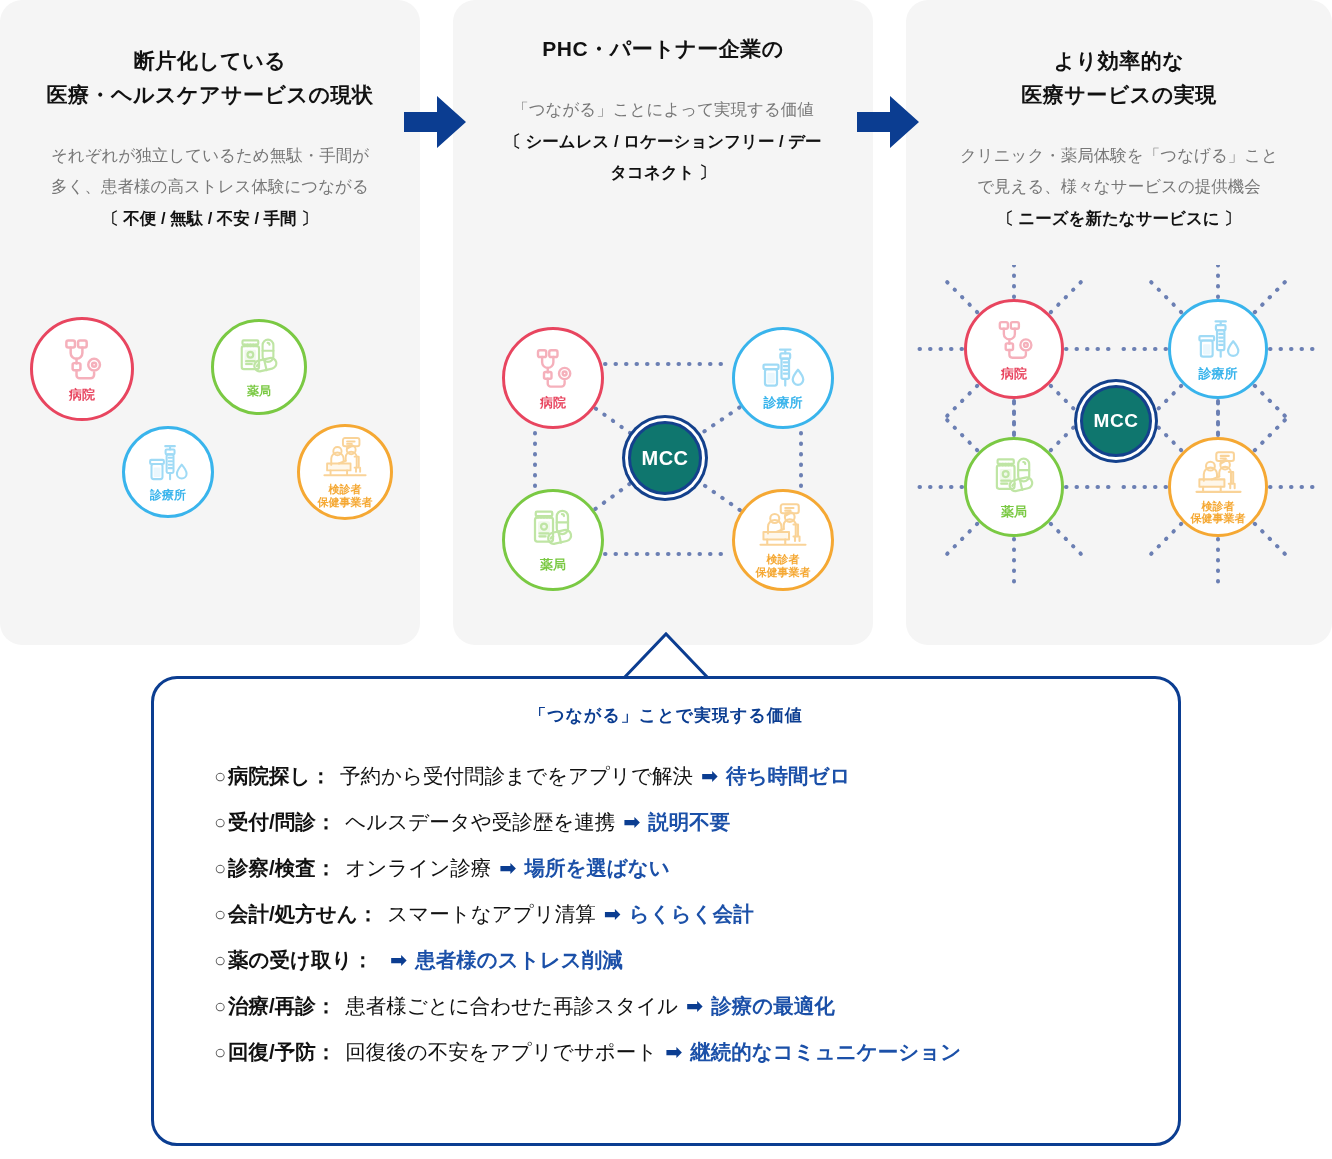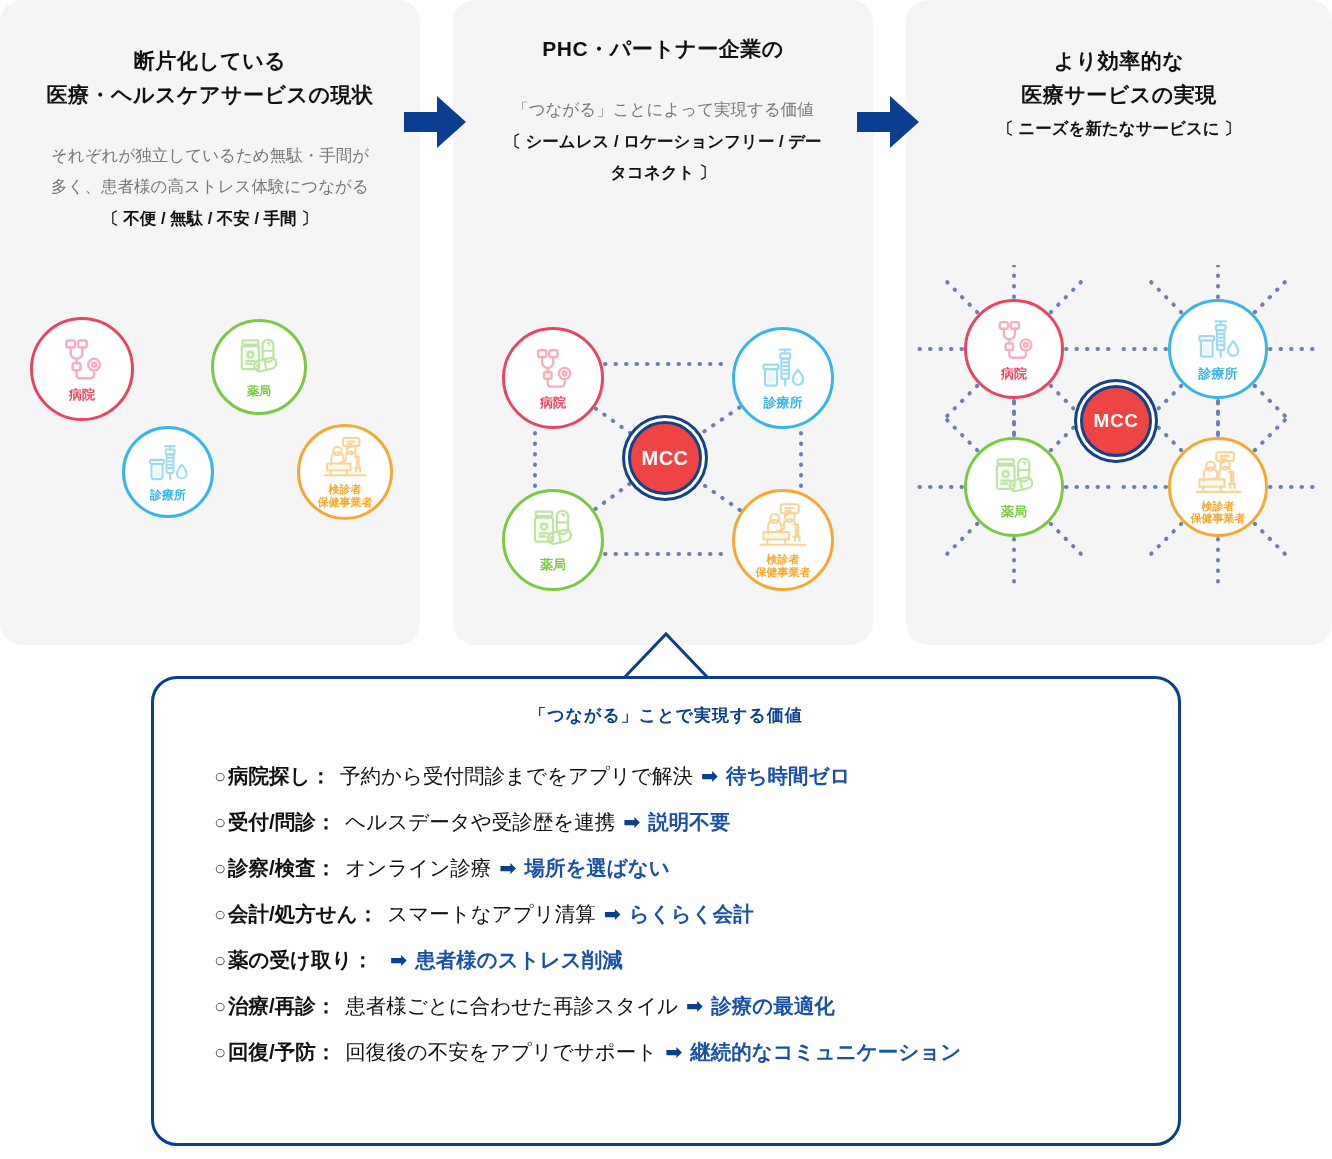--- a/index.html
+++ b/index.html
@@ -54,21 +54,21 @@
   }
   .node-label {
     font-weight: bold; text-align: center;
     line-height: 1.12; white-space: pre-line;
   }
   .node svg { display: block; }
 
   
   .hub {
     position: absolute; border-radius: 50%;
-    background: #ef4444;
+    background: #0f766e;
     border: 3px solid #14418c;
     box-shadow: 0 0 0 3px #ffffff, 0 0 0 6px #14418c;
     display: flex; align-items: center; justify-content: center;
     color: #ffffff; font-weight: bold; letter-spacing: .5px;
   }
 
   
   .valuebox {
     position: absolute; left: 151px; top: 676px;
     width: 1030px; height: 470px;
@@ -123,20 +123,24 @@
       <div class="panel-tags">
         <div>〔 シームレス / ロケーションフリー / デー</div>
         <div>タコネクト 〕</div>
       </div>
     </div>
 
     <div class="panel" id="panel-2">
       <div class="panel-title">
         <div>より効率的な</div>
         <div>医療サービスの実現</div>
+      </div>
+      <div class="panel-desc">
+        <div>クリニック・薬局体験を「つなげる」こと</div>
+        <div>で見える、様々なサービスの提供機会</div>
       </div>
       <div class="panel-tags">〔 ニーズを新たなサービスに 〕</div>
     </div>
 
     <svg class="arrow" id="arrow-0" viewBox="0 0 64 60">
       <path d="M0 20 L33 20 L33 4 L62 30 L33 56 L33 40 L0 40 Z" fill="#0b3d91"></path>
     </svg>
     <svg class="arrow" id="arrow-1" viewBox="0 0 64 60">
       <path d="M0 20 L33 20 L33 4 L62 30 L33 56 L33 40 L0 40 Z" fill="#0b3d91"></path>
     </svg>

